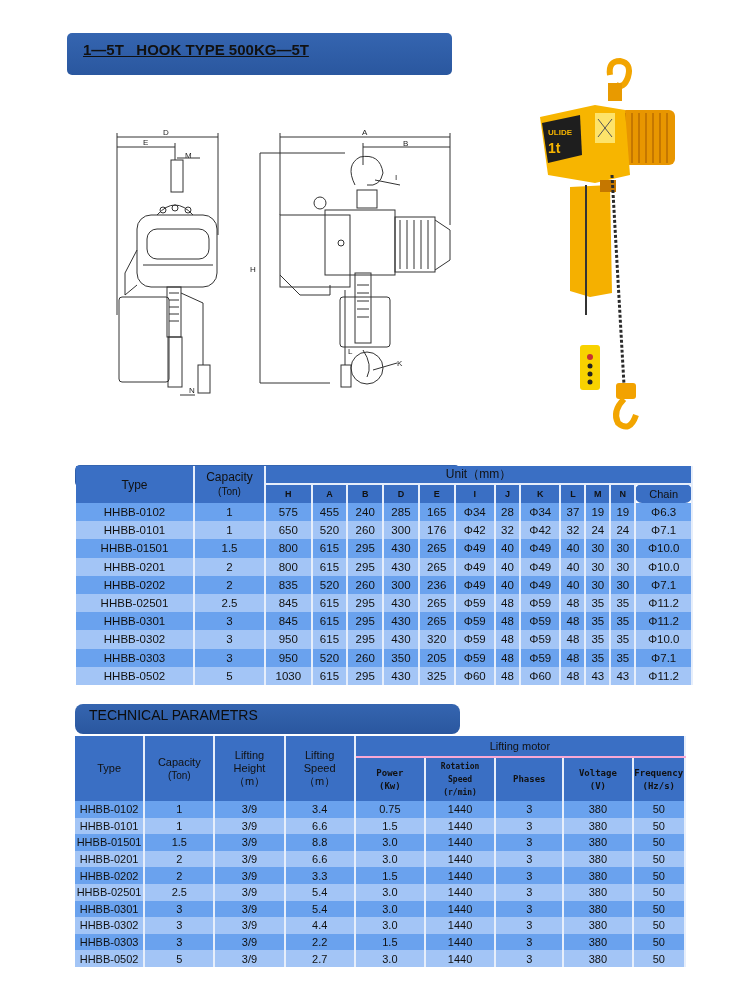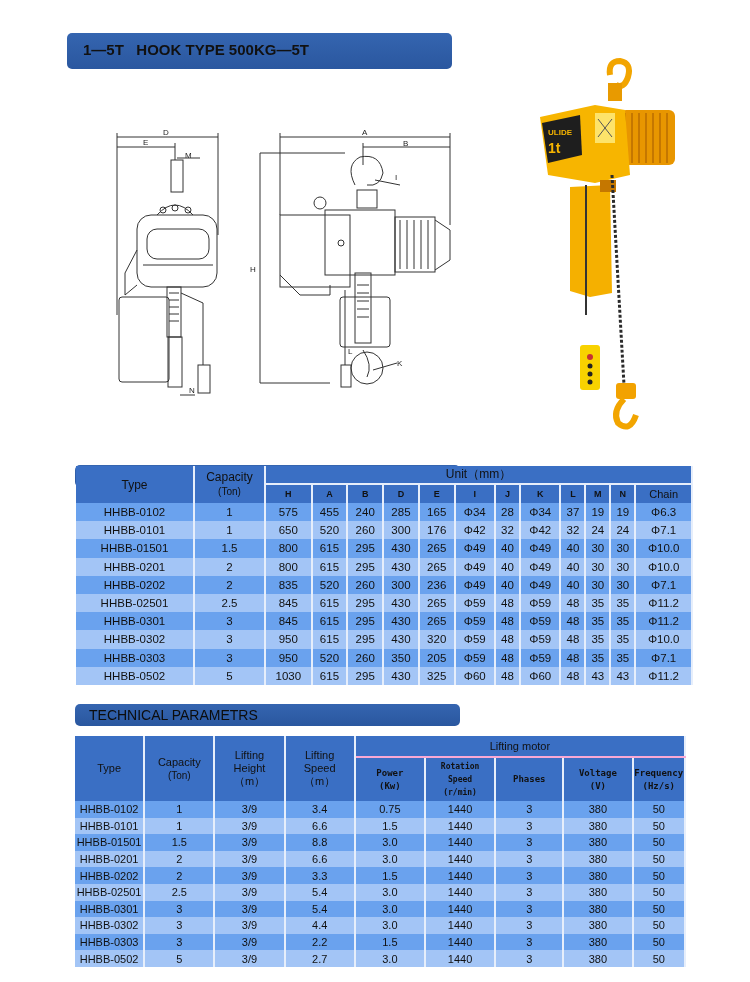--- a/index.html
+++ b/index.html
@@ -1,34 +1,34 @@
 <!DOCTYPE html>
 <html><head>
 <meta charset="utf-8">
 <style>
   * { box-sizing: border-box; margin: 0; padding: 0; }
   body { width: 750px; height: 982px; background: #ffffff; position: relative; overflow: hidden; font-family: "Liberation Sans", sans-serif; color: #111; }
   .banner { position: absolute; background: linear-gradient(#3565b0, #2a579f); border-radius: 5px; color: #0c0c0c; }
-  .banner-main { left: 67px; top: 33px; width: 385px; height: 36px; font-weight: bold; font-size: 15px; padding: 8px 0 0 16px; color: #111; }
+  .banner-main { left: 67px; top: 33px; width: 385px; height: 42px; font-weight: bold; font-size: 15px; padding: 8px 0 0 16px; color: #111; text-decoration: underline; }
   .banner-sub { left: 75px; top: 437px; width: 385px; height: 22px; font-size: 14px; padding: 3px 0 0 16px; color: #0c0c0c; margin-top: 28px; }
-  .banner-sub2 { left: 75px; top: 704px; width: 385px; height: 22px; font-size: 14px; padding: 3px 0 0 14px; color: #0c0c0c; }
+  .banner-sub2 { left: 75px; top: 704px; width: 385px; height: 30px; font-size: 14px; padding: 3px 0 0 14px; color: #0c0c0c; border-radius: 8px; }
 
   .drawing { position: absolute; }
   .photo { position: absolute; left: 520px; top: 55px; width: 175px; height: 390px; }
 
   table { border-collapse: collapse; position: absolute; }
   td, th { text-align: center; border-right: 2px solid #e6eefb; font-weight: normal; }
   .size-table { left: 76px; top: 466px; width: 617px; font-size: 11.5px; }
   .size-table th { background: #3a6fc4; color: #111; }
   .size-table .hdr-type { width: 118px; height: 36px; font-size: 12px; }
   .size-table .hdr-cap { width: 71px; font-size: 12px; line-height: 14px; }
   .size-table .hdr-cap small { font-size: 10px; }
   .size-table .hdr-unit { height: 18px; font-size: 12px; border-bottom: 2px solid #e6eefb; }
   .size-table .hdr-col { height: 19px; font-size: 9px; font-weight: bold; }
-  .size-table .hdr-col.chain { font-size: 11px; font-weight: normal; }
+  .size-table .hdr-col.chain { font-size: 11px; font-weight: normal; border-radius: 7px; }
   .size-table td { height: 18.2px; }
   .row-a td { background: #6aa2ee; }
   .row-b td { background: #a3c5f6; }
 
   .tech-table { left: 75px; top: 736px; width: 611px; font-size: 11px; }
   .tech-table th { background: #3a6fc4; color: #111; line-height: 13px; }
   .tech-table .hdr-motor { height: 21px; border-bottom: 2px solid #f9a8d4; font-size: 11px; }
   .tech-table .hdr-sub { height: 44px; font-family: "DejaVu Sans Mono", monospace; font-size: 9px; font-weight: bold; }
   .tech-table .hdr-sub.tiny { font-size: 8px; }
   .tech-table .hdr-tall { font-size: 11px; }

